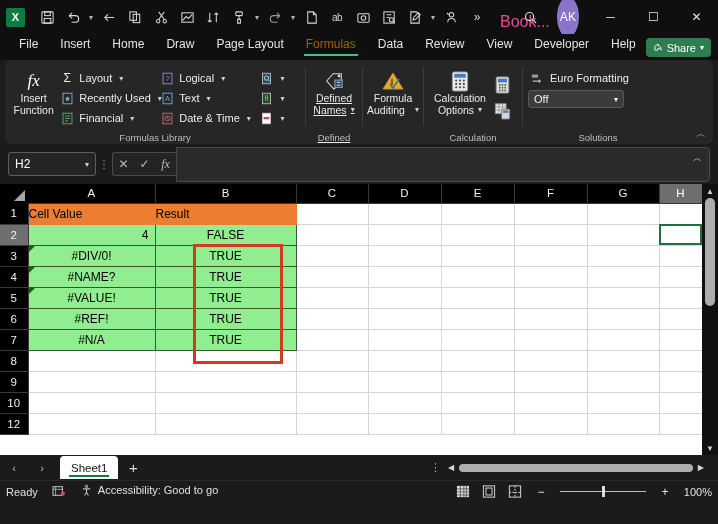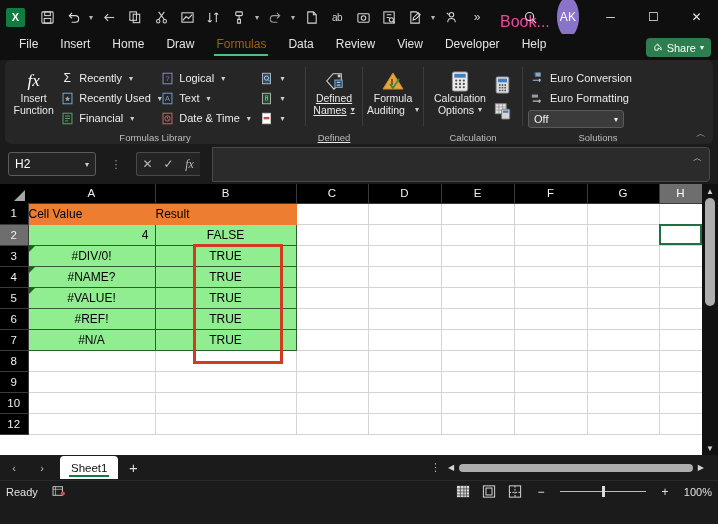--- a/index.html
+++ b/index.html
@@ -75,21 +75,21 @@
   .lico { width:14px;height:14px; display:flex;align-items:center;justify-content:center; flex:0 0 14px;}
   .cv { font-size:8px; color:#cfcfcf; margin-left:2px;}
   .solutions-sel {
     width:96px;height:18px;background:#3b3b3b;border:1px solid #5a5a5a;border-radius:3px;
     display:flex;align-items:center;justify-content:space-between;padding:0 5px;
     font-size:11px;color:#efefef; margin-top:2px;
   }
   .ribbon-collapse{position:absolute; right:7px; bottom:3px; font-size:10px;color:#c9c9c9;}
 
   
-  .fbar { height:40px; display:flex; align-items:center; padding:0 8px; gap:12px; background:#1b1b1b;}
+  .fbar { height:40px; display:flex; align-items:center; padding:0 8px; gap:0; background:#1b1b1b;}
   .namebox {
     width:88px;height:24px;border:1px solid #5c5c5c;border-radius:3px;background:#242424;
     display:flex;align-items:center;justify-content:space-between;padding:0 6px;
     font-size:12px;color:#fff;
   }
   .fb-dots { width:16px;text-align:center;color:#9c9c9c;font-size:11px;letter-spacing:0; }
   .fb-acts {
     display:flex; align-items:center; height:24px; border:1px solid #4a4a4a; border-right:none;
     border-radius:3px 0 0 3px; background:#242424;
   }
@@ -291,20 +291,21 @@
     <div class="wbtn">☐</div>
     <div class="wbtn close">✕</div>
   </div>
 </div>
 
 <div class="tabs">
   <div class="tab">File</div>
   <div class="tab">Insert</div>
   <div class="tab">Home</div>
   <div class="tab">Draw</div>
+  <div class="tab">Page Layout</div>
   <div class="tab active">Formulas</div>
   <div class="tab">Data</div>
   <div class="tab">Review</div>
   <div class="tab">View</div>
   <div class="tab">Developer</div>
   <div class="tab">Help</div>
 
   <div class="share-btn">
     <span>
       <svg width="10" height="10" viewBox="0 0 16 16" fill="none" stroke="#fff" stroke-width="1.4">
@@ -322,21 +323,21 @@
     <div class="gbody">
       <div class="bigbtn">
         <div class="bi" style="font-family:'Liberation Serif',serif;font-style:italic;font-size:17px;color:#fff;">fx</div>
         <div>Insert</div>
         <div>Function</div>
       </div>
 
       <div class="col-list" style="width:100px;">
         <div class="lrow">
           <span class="lico" style="font-size:12px;">Σ</span>
-          <span>Recently</span>
+          <span>Layout</span>
           <span class="cv">▾</span>
         </div>
         <div class="lrow">
           <span class="lico">
             <svg width="13" height="13" viewBox="0 0 16 16">
                 <rect x="2.5" y="1.5" width="11" height="13" fill="none" stroke="#7fa8c9" stroke-width="1.2"></rect>
                 <path d="M8 5l1 2.2 2.3.2-1.7 1.6.5 2.3L8 10.2 5.9 11.3l.5-2.3L4.7 7.4 7 7.2z" fill="#7fa8c9"></path>
               </svg>
           </span>
           <span>Recently Used</span>
@@ -528,30 +529,20 @@
       </div>
     </div>
     <div class="glabel">Calculation</div>
   </div>
 
   <div class="gsep"></div>
 
   <div class="rgroup" style="width:150px;">
     <div class="gbody">
       <div class="col-list" style="padding-top:2px;">
-        <div class="lrow">
-          <span class="lico">
-            <svg width="14" height="13" viewBox="0 0 16 14">
-                <rect x="5" y="0.5" width="6" height="4" fill="#8fa8bd" stroke="#6f8ba3" stroke-width=".8"></rect>
-                <path d="M2 9h9M11 9l-2-1.6M11 9l-2 1.6" stroke="#9fc0d8" stroke-width="1.2" fill="none"></path>
-                <text x="3" y="4.6" font-size="5.5" fill="#2b5f8f" font-family="Liberation Sans">€</text>
-              </svg>
-          </span>
-          <span>Euro Conversion</span>
-        </div>
         <div class="lrow">
           <span class="lico">
             <svg width="14" height="13" viewBox="0 0 16 14">
                 <rect x="1" y="2.5" width="7" height="3.5" fill="#9a9a9a"></rect>
                 <path d="M2 10h9M11 10l-2-1.6M11 10l-2 1.6" stroke="#bdbdbd" stroke-width="1.2" fill="none"></path>
               </svg>
           </span>
           <span>Euro Formatting</span>
         </div>
         <div class="solutions-sel">
@@ -771,20 +762,29 @@
   </div>
   <div class="st-item">
     <span>
       <svg width="14" height="12" viewBox="0 0 16 14">
           <rect x="1" y="2" width="11" height="10" fill="none" stroke="#cfcfcf" stroke-width="1.1"></rect>
           <path d="M1 5h11M4 2v10" stroke="#cfcfcf" stroke-width=".8"></path>
           <circle cx="12.5" cy="10" r="2.4" fill="#d04a4a"></circle>
         </svg>
     </span>
   </div>
+  <div class="st-item">
+    <span>
+      <svg width="13" height="13" viewBox="0 0 16 16" fill="none" stroke="#dcdcdc" stroke-width="1.2">
+        <circle cx="8" cy="3" r="1.4"></circle>
+          <path d="M3.5 6h9M8 6v4M8 10l-2.2 4M8 10l2.2 4"></path>
+        </svg>
+    </span>
+    <span>Accessibility: Good to go</span>
+  </div>
 
   <div class="st-right">
     <div class="viewbtn">
       <svg width="14" height="13" viewBox="0 0 16 15">
           <rect x="1" y="1" width="14" height="13" fill="#dcdcdc"></rect>
           <path d="M1 4.5h14M1 8h14M1 11.5h14M5 1v13M9 1v13M12 1v13" stroke="#4a4a4a" stroke-width=".9"></path>
         </svg>
     </div>
     <div class="viewbtn">
       <svg width="14" height="13" viewBox="0 0 16 15" fill="none" stroke="#dcdcdc" stroke-width="1.1">

